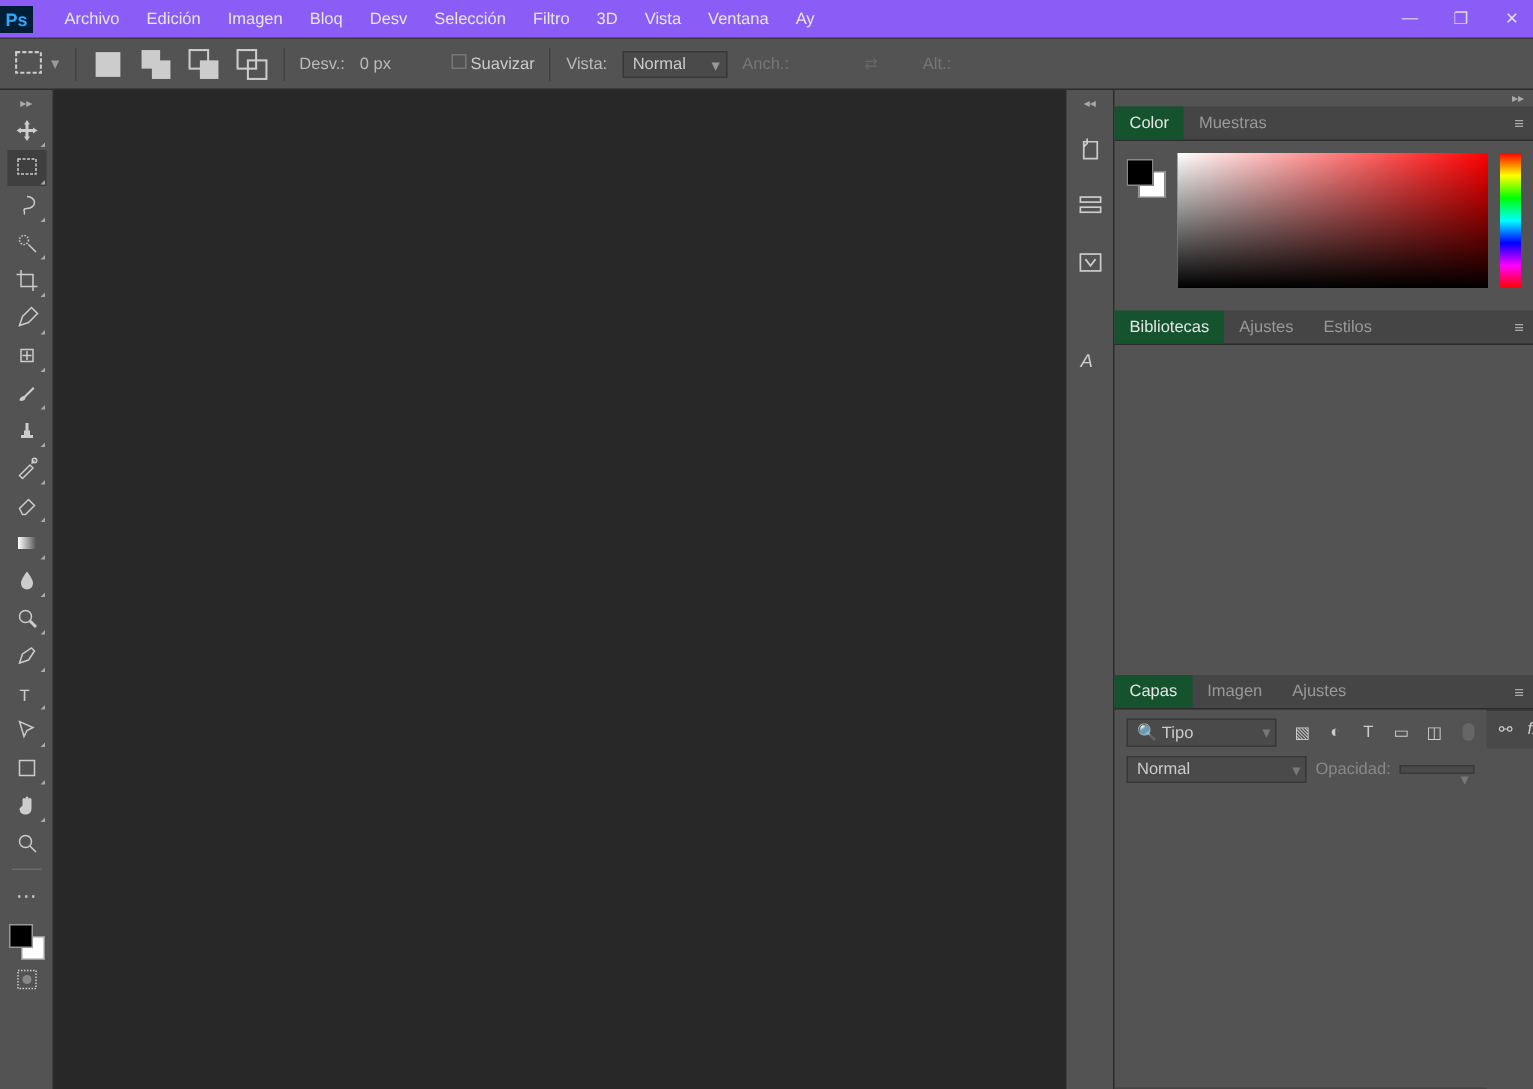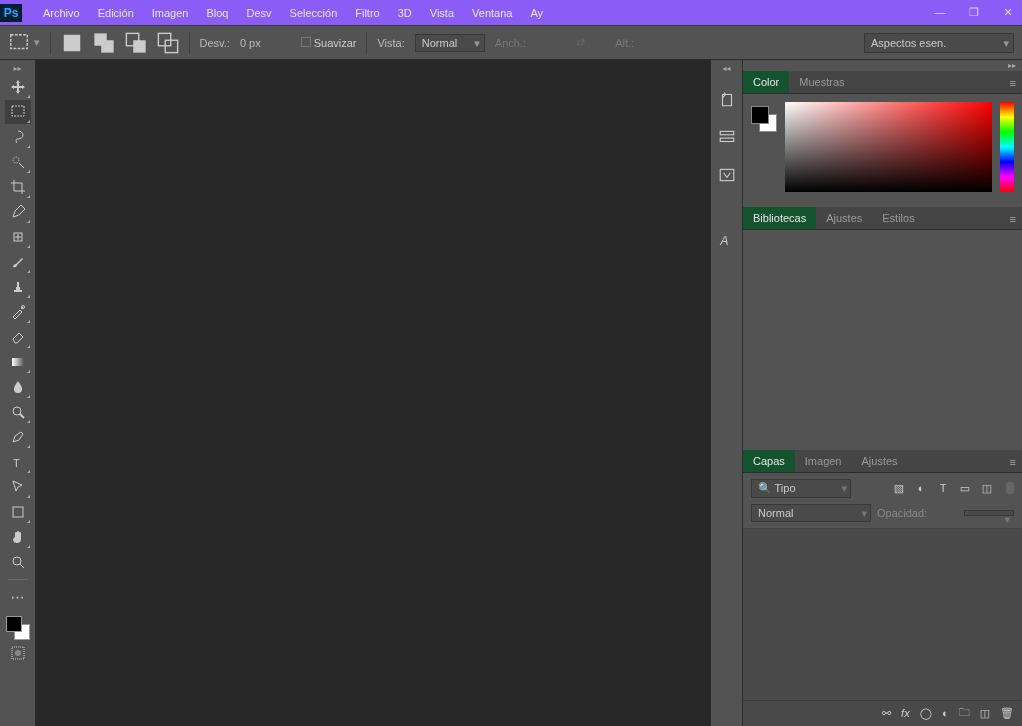--- a/index.html
+++ b/index.html
@@ -34,21 +34,21 @@
 .tab{padding:0 10px;display:flex;align-items:center;color:#999;cursor:default}
 .tab.active{background:#14532d;color:#e6e6e6}
 .panel-menu{position:absolute;right:6px;top:6px;color:#aaa}
 .color-panel{height:120px;padding:8px;display:flex;gap:8px}
 .swatch-fg-bg{width:26px;height:26px;position:relative;margin-top:4px}
 .swatch-fg{width:18px;height:18px;background:#000;border:1px solid #888;position:absolute;top:0;left:0;z-index:2}
 .swatch-bg{width:18px;height:18px;background:#fff;border:1px solid #888;position:absolute;bottom:0;right:0}
 .picker{flex:1;height:90px;background:linear-gradient(to bottom,rgba(0,0,0,0),#000),linear-gradient(to right,#fff,#ff0000);position:relative}
 .hue{width:14px;height:90px;background:linear-gradient(to bottom,#ff0000,#ffff00,#00ff00,#00ffff,#0000ff,#ff00ff,#ff0000)}
 .lib-panel{flex:1;min-height:220px}
-.layers-panel{height:270px;display:flex;flex-direction:column}
+.layers-panel{height:270px;display:flex;}
 .layer-controls{padding:6px 8px;display:flex;flex-direction:column;gap:6px;border-bottom:1px solid #454545}
 .lc-row{display:flex;align-items:center;gap:6px}
 .lc-select{background:#4a4a4a;border:1px solid #383838;padding:2px 16px 2px 6px;position:relative;color:#888;flex:0 0 auto}
 .lc-select::after{content:"▾";position:absolute;right:3px;color:#777}
 .lc-icons{display:flex;gap:8px;color:#888;margin-left:auto}
 .lc-mini{width:14px;height:14px;display:flex;align-items:center;justify-content:center}
 .lc-label{color:#888}
 .layer-list{flex:1;background:#494949}
 .layer-footer{height:26px;background:#494949;border-top:1px solid #3a3a3a;display:flex;align-items:center;justify-content:flex-end;gap:10px;padding:0 8px;color:#888}
 .fg-bg-tool{width:24px;height:24px;position:relative;margin-top:6px}
@@ -119,21 +119,20 @@
   <span style="color:#777"><span class="checkbox"></span><span>Suavizar</span></span>
   <div class="divider"></div>
   <span class="opt-label">Vista:</span>
   <div class="select"><span>Normal</span></div>
   <span class="opt-label" style="color:#777">Anch.:</span>
   <div style="width:30px"></div>
   <span style="color:#666">⇄</span>
   <div style="width:10px"></div>
   <span class="opt-label" style="color:#777">Alt.:</span>
   <div style="flex:1"></div>
-  <div class="workspace-sel"><span>Aspectos esen.</span></div>
 </div>
 
 <div class="main">
   <div class="toolbar-col">
     <div class="strip-expand">▸▸</div>
     <div class="tool">
         <svg viewBox="0 0 16 16">
           <path d="M8 1l2 3H9v3h3V6l3 2-3 2V9H9v3h1l-2 3-2-3h1V9H4v1L1 8l3-2v1h3V4H6z" fill="#ccc"></path>
         </svg>
         <span class="tool-tri"></span>

